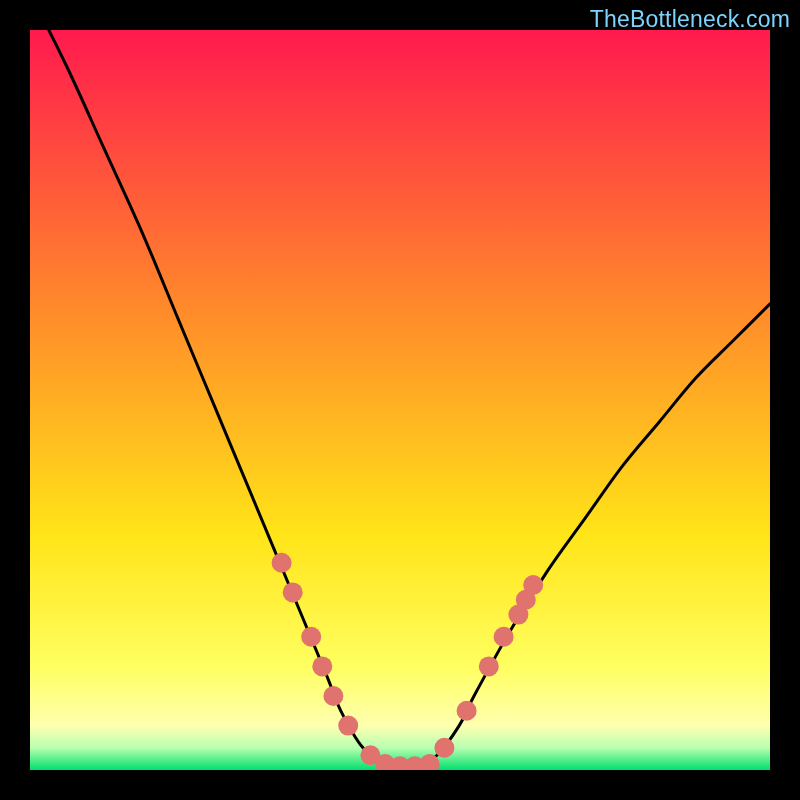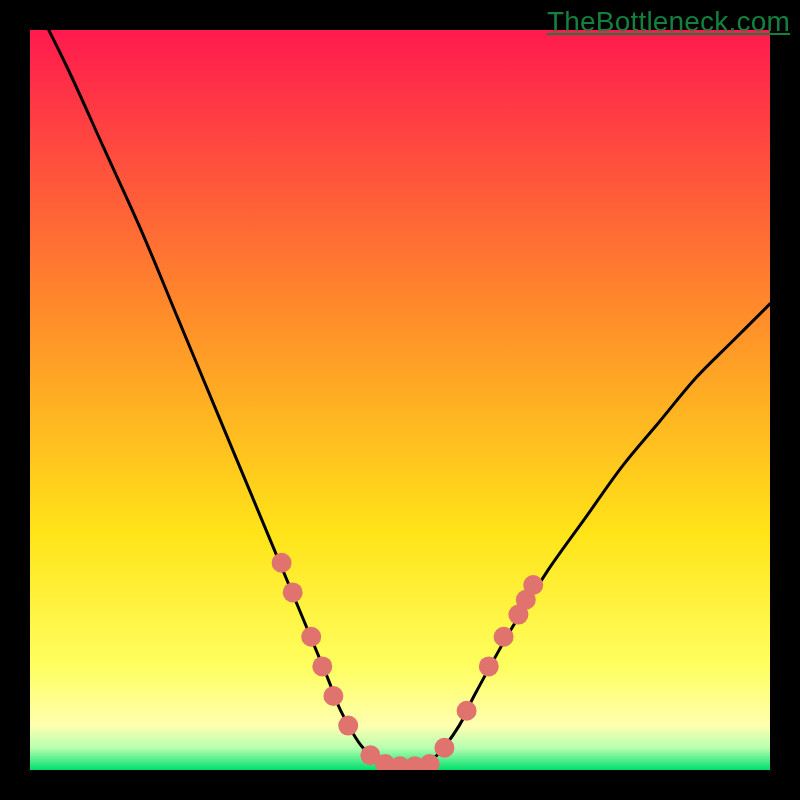--- a/index.html
+++ b/index.html
@@ -14,26 +14,25 @@
   .outer {
     width: 800px;
     height: 800px;
     background: #000;
     position: relative;
   }
   .watermark {
     position: absolute;
     top: 6px;
     right: 10px;
-    color: #15803d;
-    font-size: 28px;
+    color: #7dd3fc;
+    font-size: 23px;
     font-weight: 500;
     letter-spacing: 0.2px;
     z-index: 3;
-    text-decoration: underline;
   }
   .plot {
     position: absolute;
     left: 30px;
     top: 30px;
     width: 740px;
     height: 740px;
   }
   svg {
     display: block;

